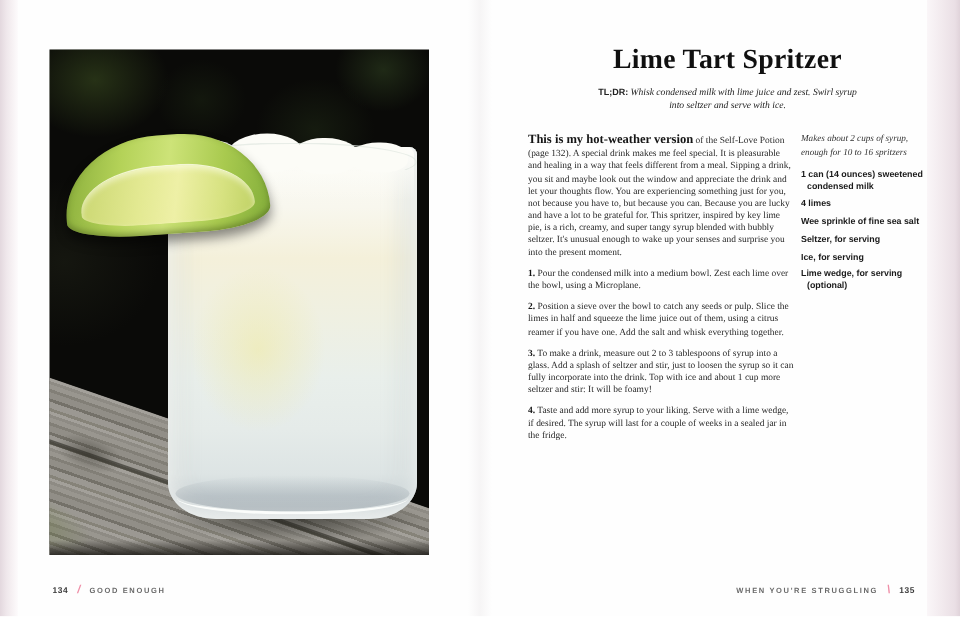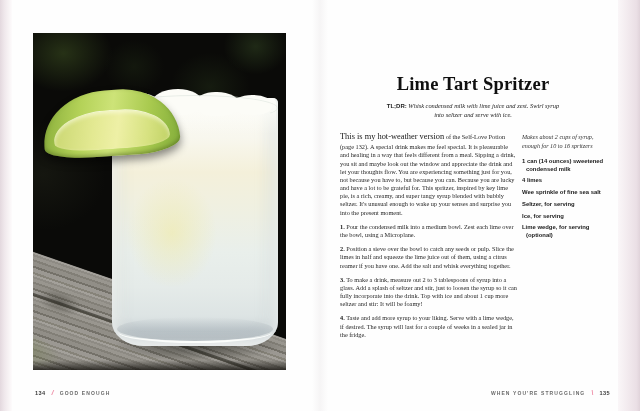--- a/index.html
+++ b/index.html
@@ -67,29 +67,29 @@
     border-radius:60% 55% 40% 45% / 100% 100% 28% 22%;
     background:linear-gradient(100deg,#86ab39 0%,#b4d258 28%,#cde378 50%,#a9ca4f 75%,#82ad3a 100%);
     box-shadow:0 5px 8px rgba(0,0,0,0.45), inset 0 -2px 4px rgba(70,90,25,0.5);}
   .lime-flesh{position:absolute;left:7%;top:30%;width:86%;height:58%;
     border-radius:60% 55% 45% 45% / 95% 95% 35% 30%;
     border-top:1px solid rgba(246,249,222,0.85);
     background:linear-gradient(100deg,#c9d670 0%,#e3e992 35%,#eef0a6 55%,#d7e281 80%,#bfd164 100%);
     box-shadow:inset 0 2px 4px rgba(255,255,240,0.6);}
 
   
-  .right-page{position:absolute;left:340px;top:30px;width:266px;margin-top:44px;}
+  .right-page{position:absolute;left:352px;top:30px;width:266px;}
   .title{margin:0;text-align:center;font-size:18.5px;font-weight:bold;color:#101010;letter-spacing:0.2px;}
   .tldr{margin:7px auto 0 auto;width:182px;text-align:center;font-size:6.4px;line-height:1.32;
         font-style:italic;color:#222;}
   .tldr b{font-style:normal;font-family:"Liberation Sans","DejaVu Sans",sans-serif;font-size:6px;}
   .columns{display:flex;margin-top:13px;}
   .body-col{width:177px;font-size:6.3px;line-height:1.3;color:#272727;}
   .body-col p{margin:0 0 6px 0;}
-  .lead{font-size:8.4px;font-weight:normal;color:#151515;}
+  .lead{font-size:8.4px;font-weight:bold;color:#151515;}
   .step b{font-weight:bold;color:#151515;}
   .side-col{width:84px;margin-left:5px;font-family:"Liberation Sans","DejaVu Sans",sans-serif;}
   .yield{margin:1px 0 8px 0;font-family:"Liberation Serif","DejaVu Serif",serif;
          font-style:italic;font-size:6.1px;line-height:1.35;color:#333;}
   .ingredients{list-style:none;margin:0;padding:0;}
   .ingredients li{font-size:5.9px;font-weight:bold;line-height:1.32;color:#1a1a1a;
                   margin:0 0 4px 0;padding-left:4px;text-indent:-4px;}
 
   
   .footer{position:absolute;top:389px;display:flex;align-items:baseline;gap:6px;

